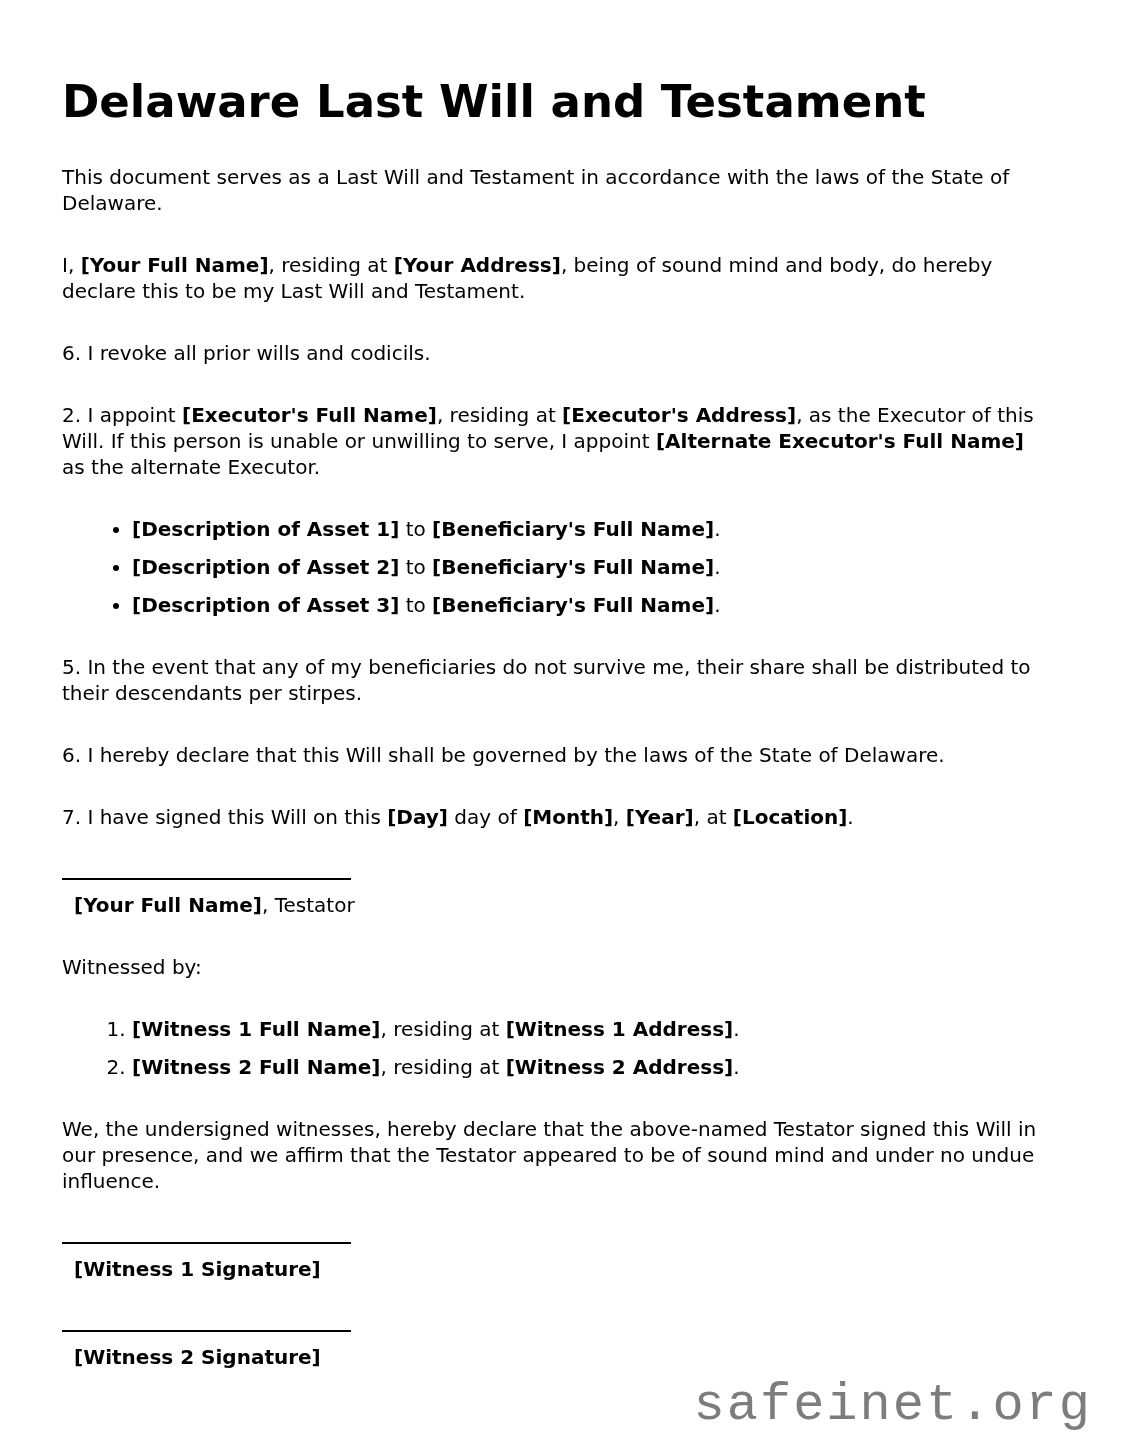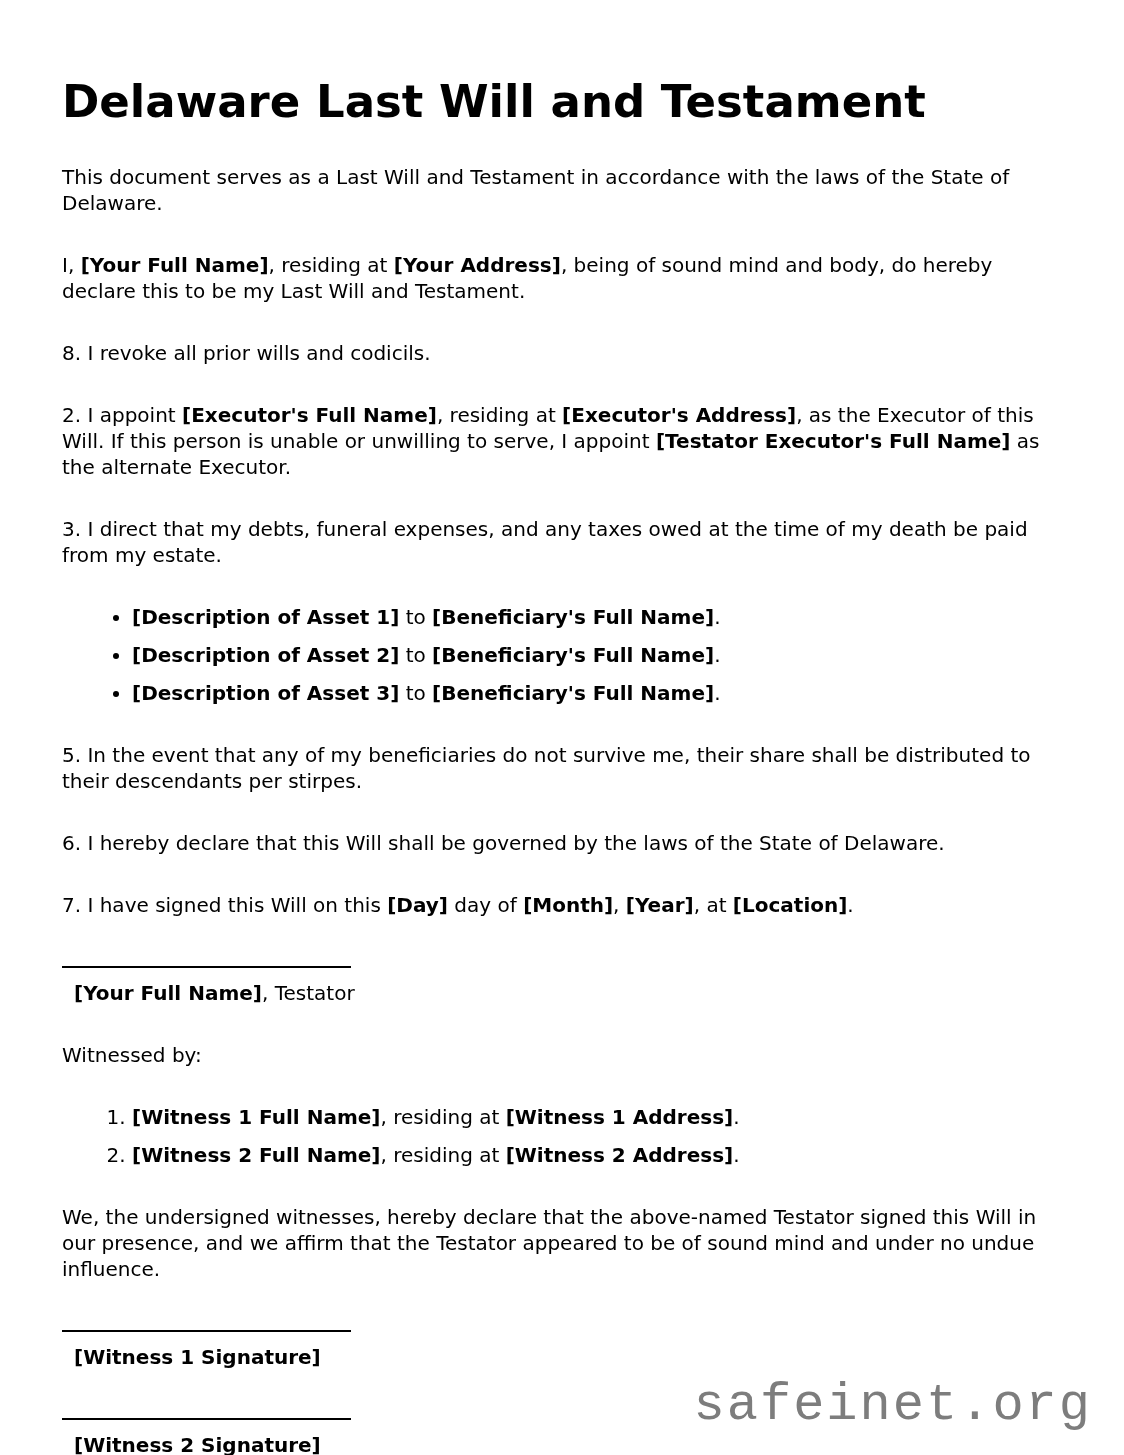--- a/index.html
+++ b/index.html
@@ -57,23 +57,22 @@
   }
 </style>
 </head>
 <body>
 
 <div class="page">
   <h1 class="doc-title">Delaware Last Will and Testament</h1>
   <div class="doc" id="doc-body">
       <p>This document serves as a Last Will and Testament in accordance with the laws of the State of Delaware.</p>
       <p>I, <b>[Your Full Name]</b>, residing at <b>[Your Address]</b>, being of sound mind and body, do hereby declare this to be my Last Will and Testament.</p>
-      <p>8. I revoke all prior wills and codicils.</p>
-      <p>2. I appoint <b>[Executor's Full Name]</b>, residing at <b>[Executor's Address]</b>, as the Executor of this Will. If this person is unable or unwilling to serve, I appoint <b>[Testator Executor's Full Name]</b> as the alternate Executor.</p>
-      <p>3. I direct that my debts, funeral expenses, and any taxes owed at the time of my death be paid from my estate.</p>
+      <p>6. I revoke all prior wills and codicils.</p>
+      <p>2. I appoint <b>[Executor's Full Name]</b>, residing at <b>[Executor's Address]</b>, as the Executor of this Will. If this person is unable or unwilling to serve, I appoint <b>[Alternate Executor's Full Name]</b> as the alternate Executor.</p>
       <ul>
         <li><b>[Description of Asset 1]</b> to <b>[Beneficiary's Full Name]</b>.</li>
         <li><b>[Description of Asset 2]</b> to <b>[Beneficiary's Full Name]</b>.</li>
         <li><b>[Description of Asset 3]</b> to <b>[Beneficiary's Full Name]</b>.</li>
       </ul>
       <p>5. In the event that any of my beneficiaries do not survive me, their share shall be distributed to their descendants per stirpes.</p>
       <p>6. I hereby declare that this Will shall be governed by the laws of the State of Delaware.</p>
       <p>7. I have signed this Will on this <b>[Day]</b> day of <b>[Month]</b>, <b>[Year]</b>, at <b>[Location]</b>.</p>
       <div class="sig-block">
         <div class="sig-line"></div>

